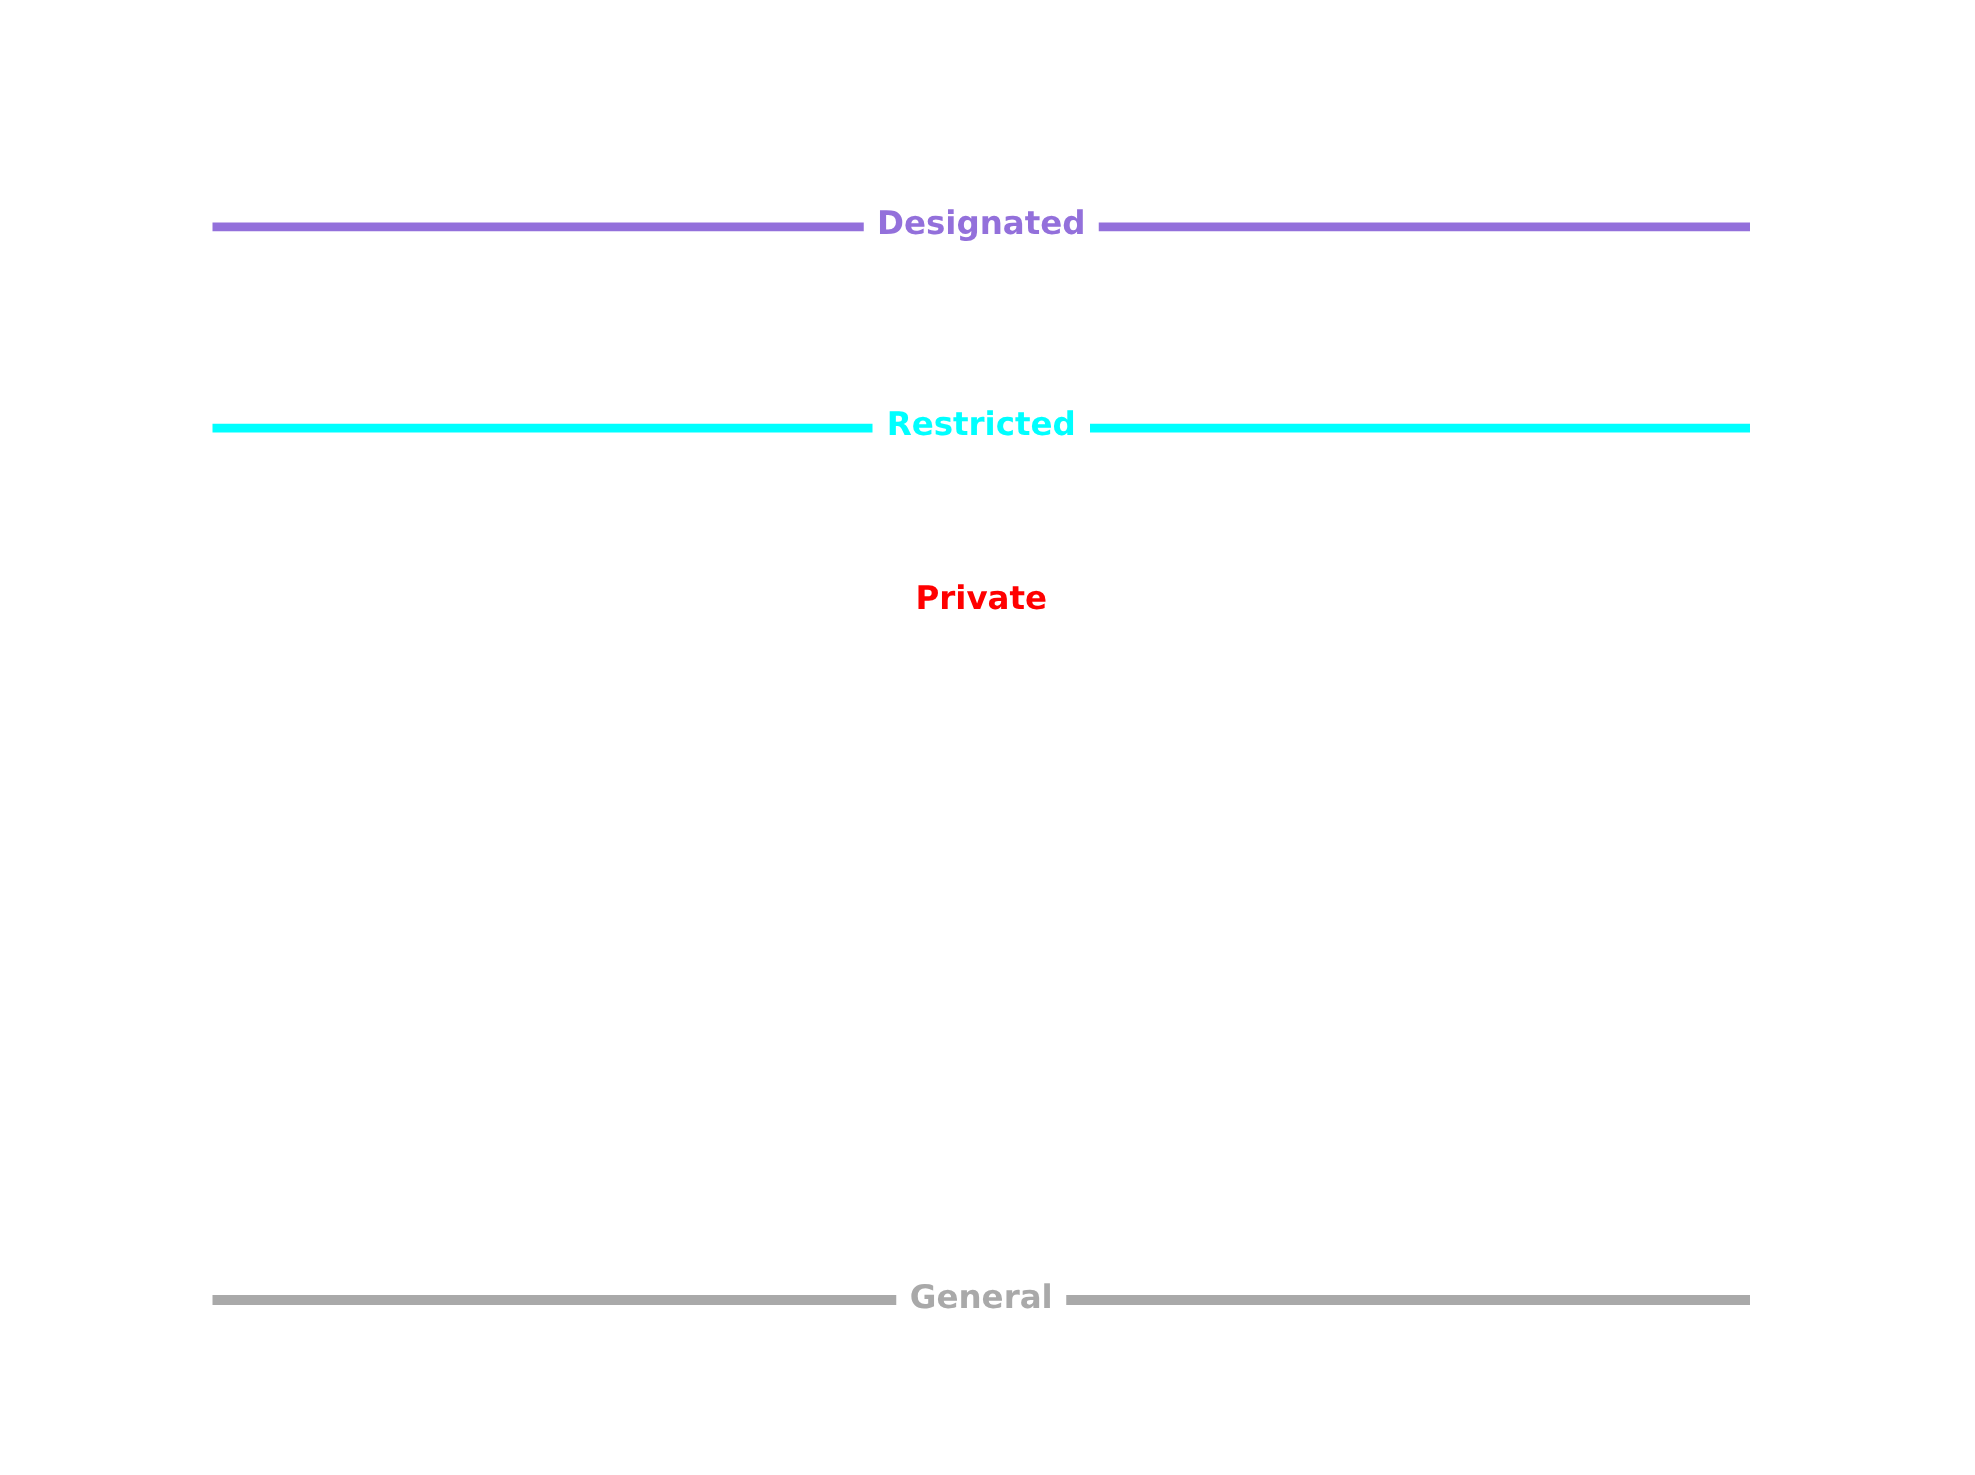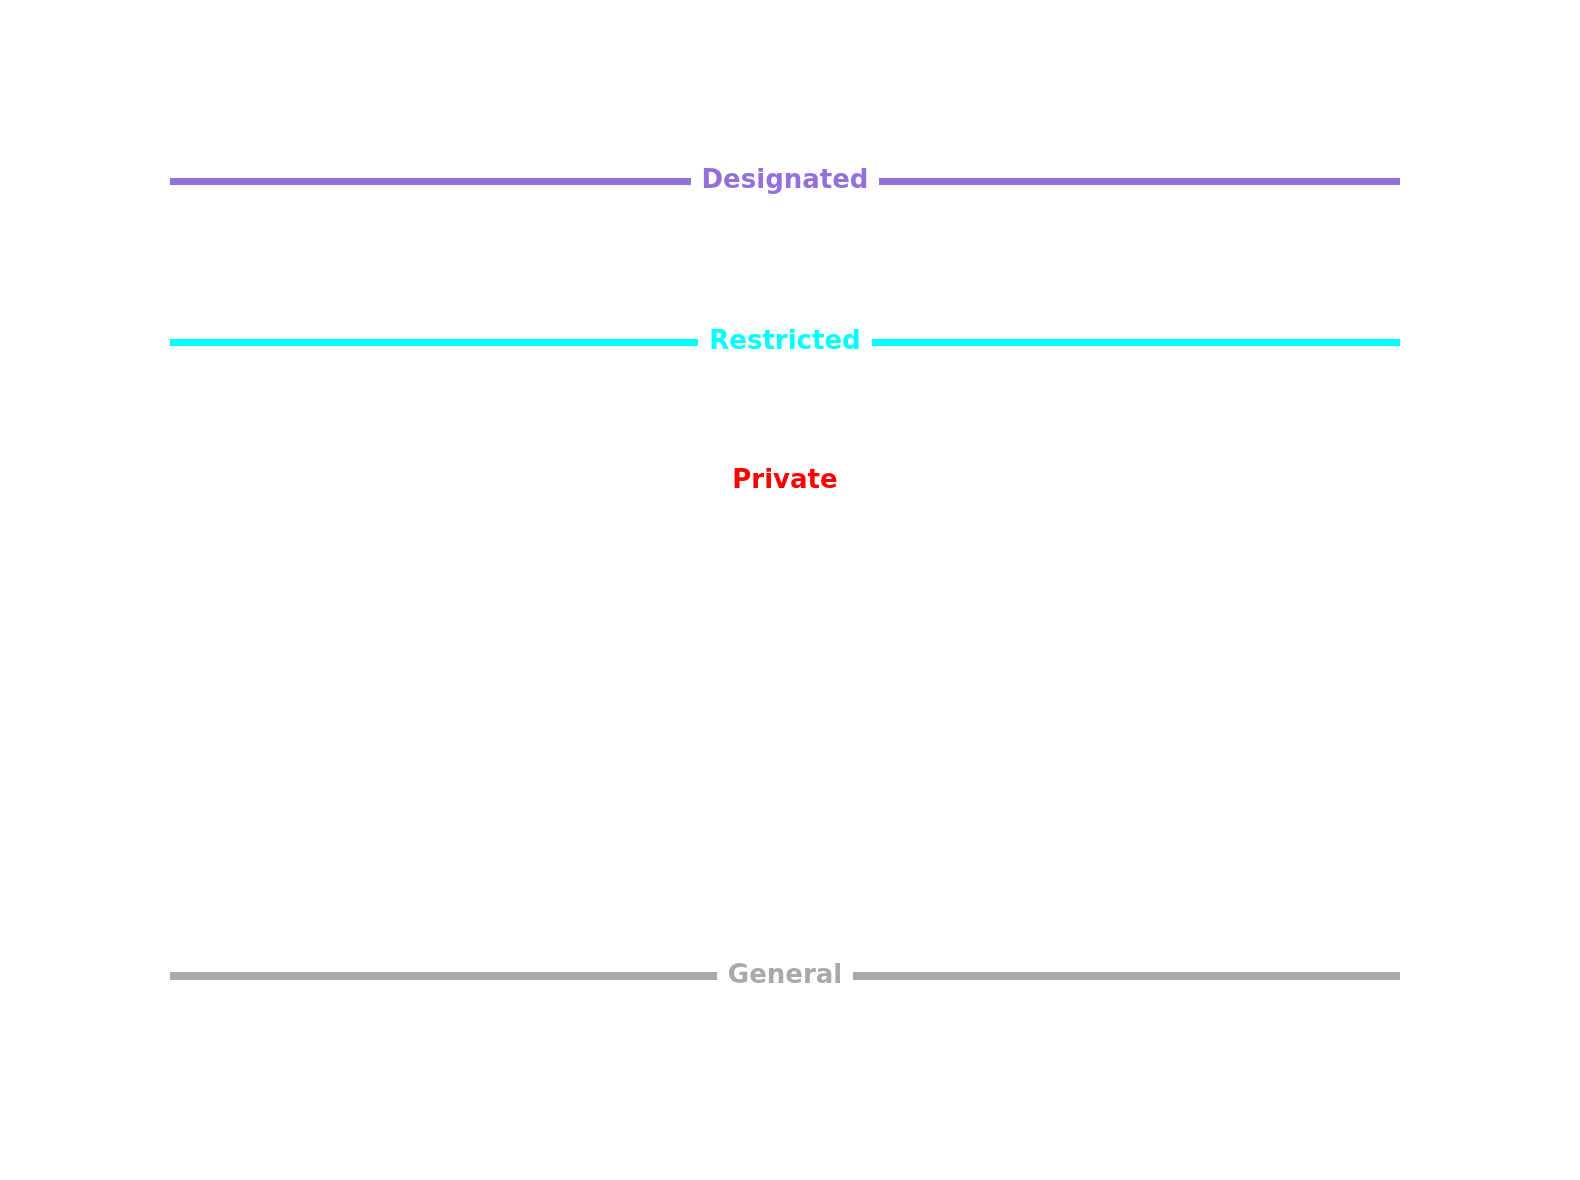--- a/index.html
+++ b/index.html
@@ -50,18 +50,18 @@
     <div class="legend-row" style="top: 314px;">
       <span class="seg seg-left" style="height: 7px; background: rgb(0, 255, 255);"></span>
       <span class="legend-label" style="color: rgb(0, 255, 255);">Restricted</span>
       <span class="seg seg-right" style="height: 7px; background: rgb(0, 255, 255);"></span>
     </div>
     <div class="legend-row" style="top: 453px; flex-direction: column;">
       <span class="seg seg-left" style="height: 8px; background: rgb(255, 0, 0);"></span>
       <span class="legend-label" style="color: rgb(255, 0, 0);">Private</span>
       <span class="seg seg-right" style="height: 8px; background: rgb(255, 0, 0);"></span>
     </div>
-    <div class="legend-row" style="top: 948px;">
+    <div class="legend-row" style="top: 1012px;">
       <span class="seg seg-left" style="height: 8px; background: rgb(169, 169, 169);"></span>
       <span class="legend-label" style="color: rgb(169, 169, 169);">General</span>
       <span class="seg seg-right" style="height: 8px; background: rgb(169, 169, 169);"></span>
     </div>
   </div>
 
 </body></html>

